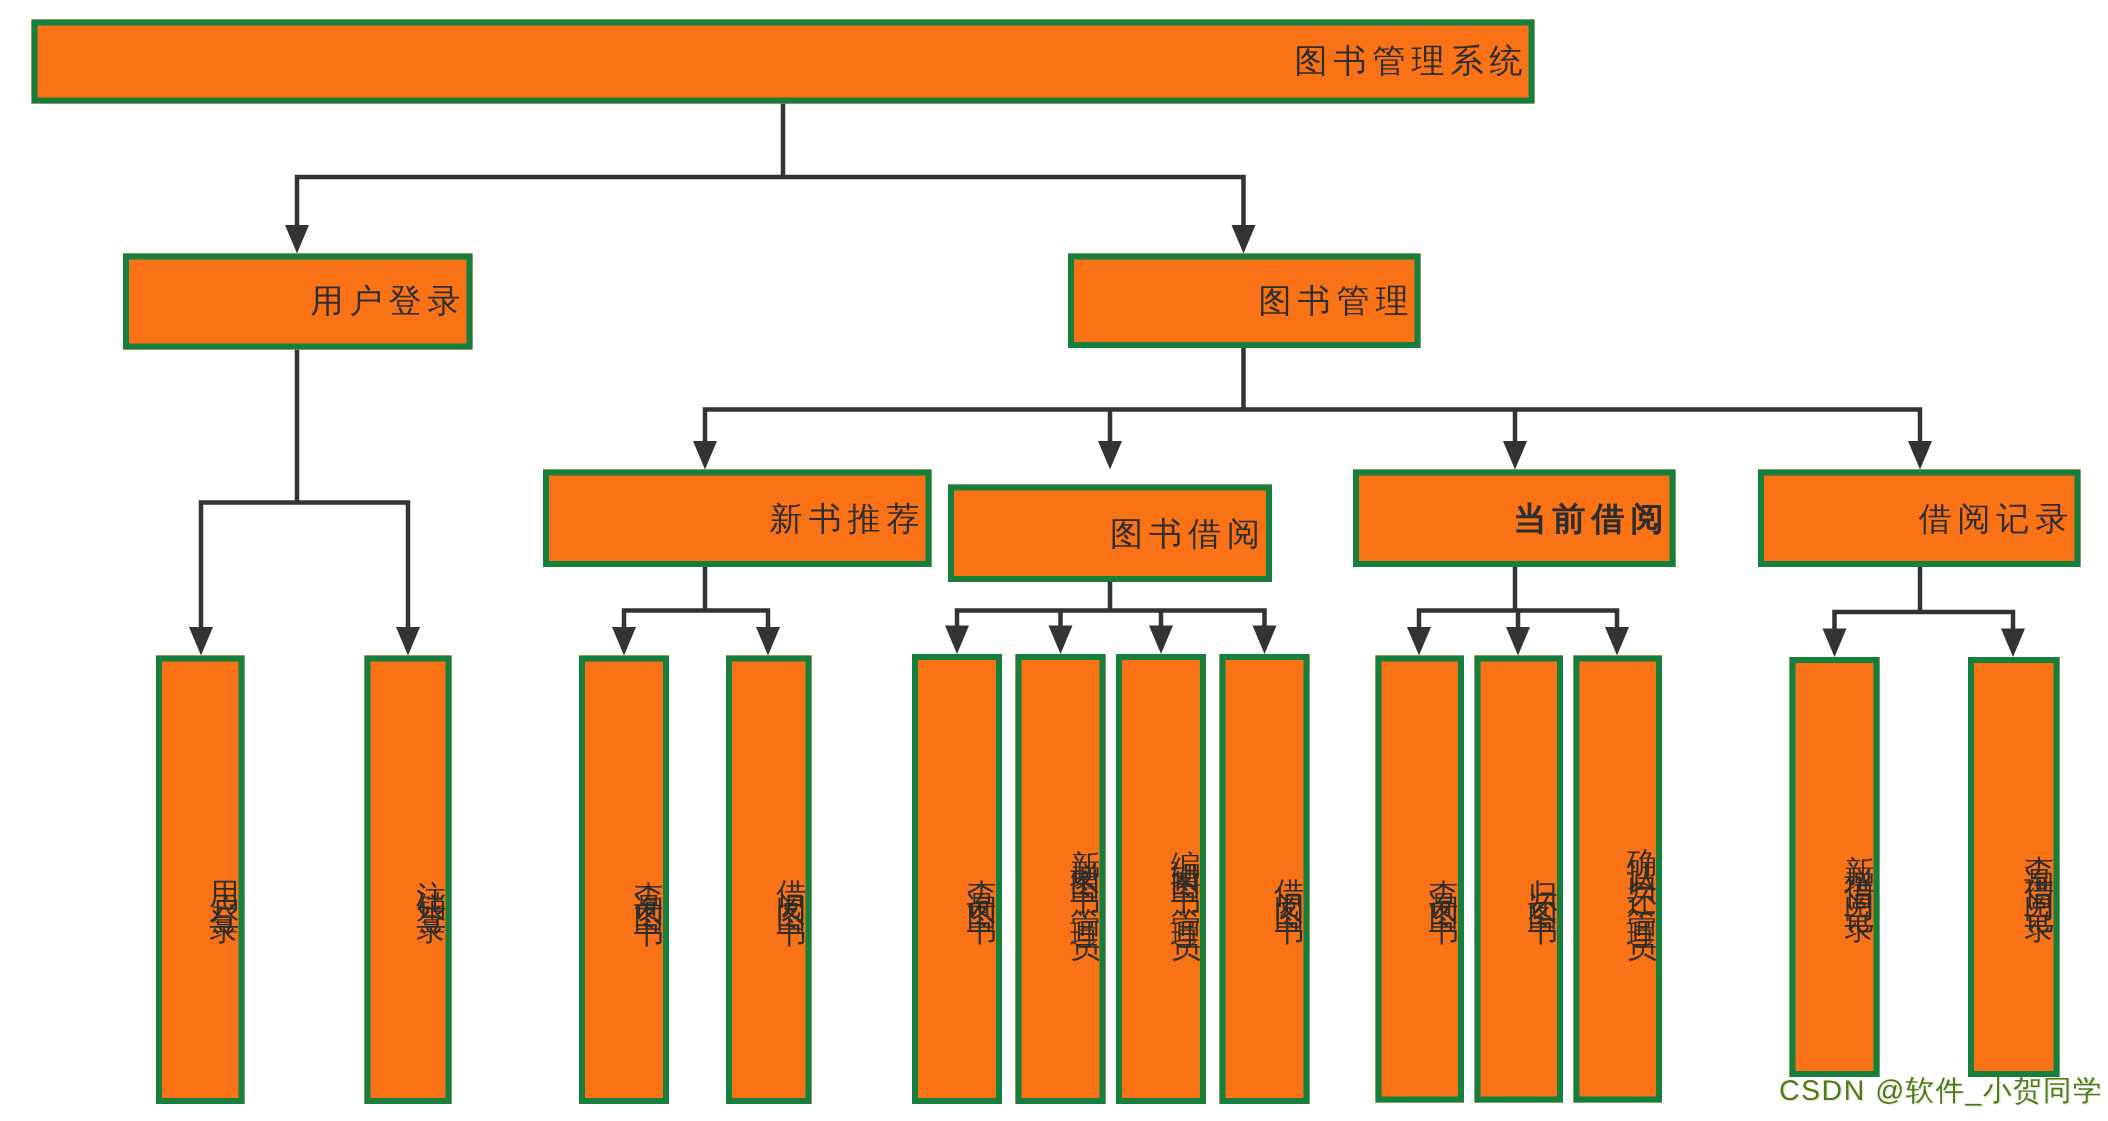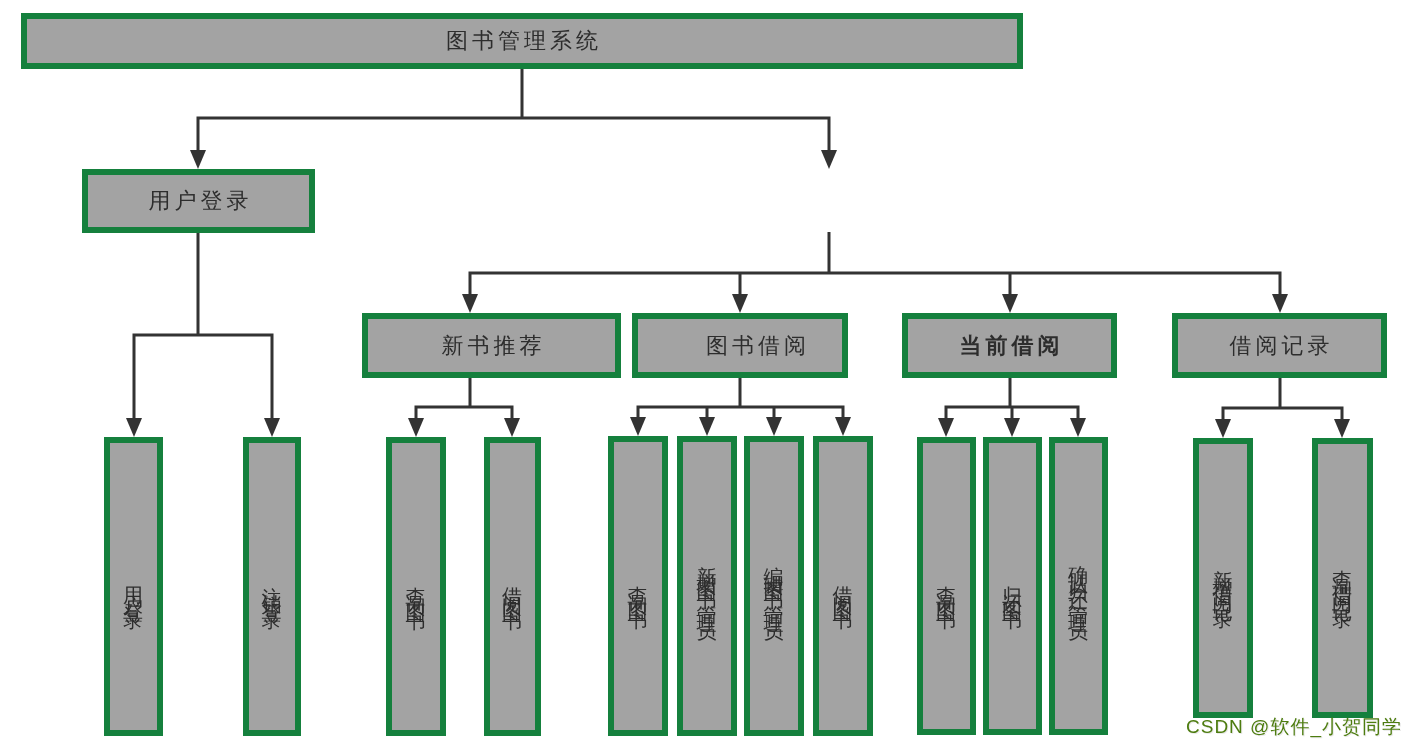--- a/index.html
+++ b/index.html
@@ -3,23 +3,23 @@
 <meta charset="utf-8">
 <style>
   html,body { margin:0; padding:0; background:#ffffff; }
   .stage {
     position:relative; width:1405px; height:747px; background:#ffffff;
     font-family:"Liberation Sans","DejaVu Sans",sans-serif;
     color:#2d2d2d; overflow:hidden;
   }
   .wires { position:absolute; left:0; top:0; z-index:0; }
   .node {
-    position:absolute; box-sizing:border-box; background:#a3a3a3;
-    border:6px solid #15803d; z-index:1;
-    display:flex; align-items:center; justify-content:center;
+    position:absolute; box-sizing:border-box; background:#f97316;
+    border:4px solid #15803d; z-index:1;
+    display:flex; align-items:center; justify-content:flex-end;
   }
   .h-label {
     font-size:22px; letter-spacing:4px; text-indent:4px;
     white-space:nowrap; color:#2d2d2d;
   }
   .v-label {
     writing-mode:vertical-rl; text-orientation:mixed;
     font-size:20px; line-height:1.0; letter-spacing:8px;
     white-space:nowrap; color:#2d2d2d;
   }
@@ -77,25 +77,28 @@
     </g>
   </svg>
 
   <div class="node" style="left:21px; top:13px; width:1002px; height:56px;">
     <span class="h-label">图书管理系统</span>
   </div>
 
   <div class="node" style="left:82px; top:169px; width:233px; height:64px;">
     <span class="h-label">用户登录</span>
   </div>
+  <div class="node" style="left:712px; top:169px; width:235px; height:63px;">
+    <span class="h-label">图书管理</span>
+  </div>
 
   <div class="node" style="left:362px; top:313px; width:259px; height:65px;">
     <span class="h-label">新书推荐</span>
   </div>
-  <div class="node" style="left:632px; top:313px; width:216px; height:65px;padding-left:32px;">
+  <div class="node" style="left:632px; top:323px; width:216px; height:65px;padding-left:32px;">
     <span class="h-label">图书借阅</span>
   </div>
   <div class="node" style="left:902px; top:313px; width:215px; height:65px;font-weight:bold;">
     <span class="h-label">当前借阅</span>
   </div>
   <div class="node" style="left:1172px; top:313px; width:215px; height:65px;">
     <span class="h-label">借阅记录</span>
   </div>
 
   <div class="node" style="left:104px; top:437px; width:59px; height:299px;">

